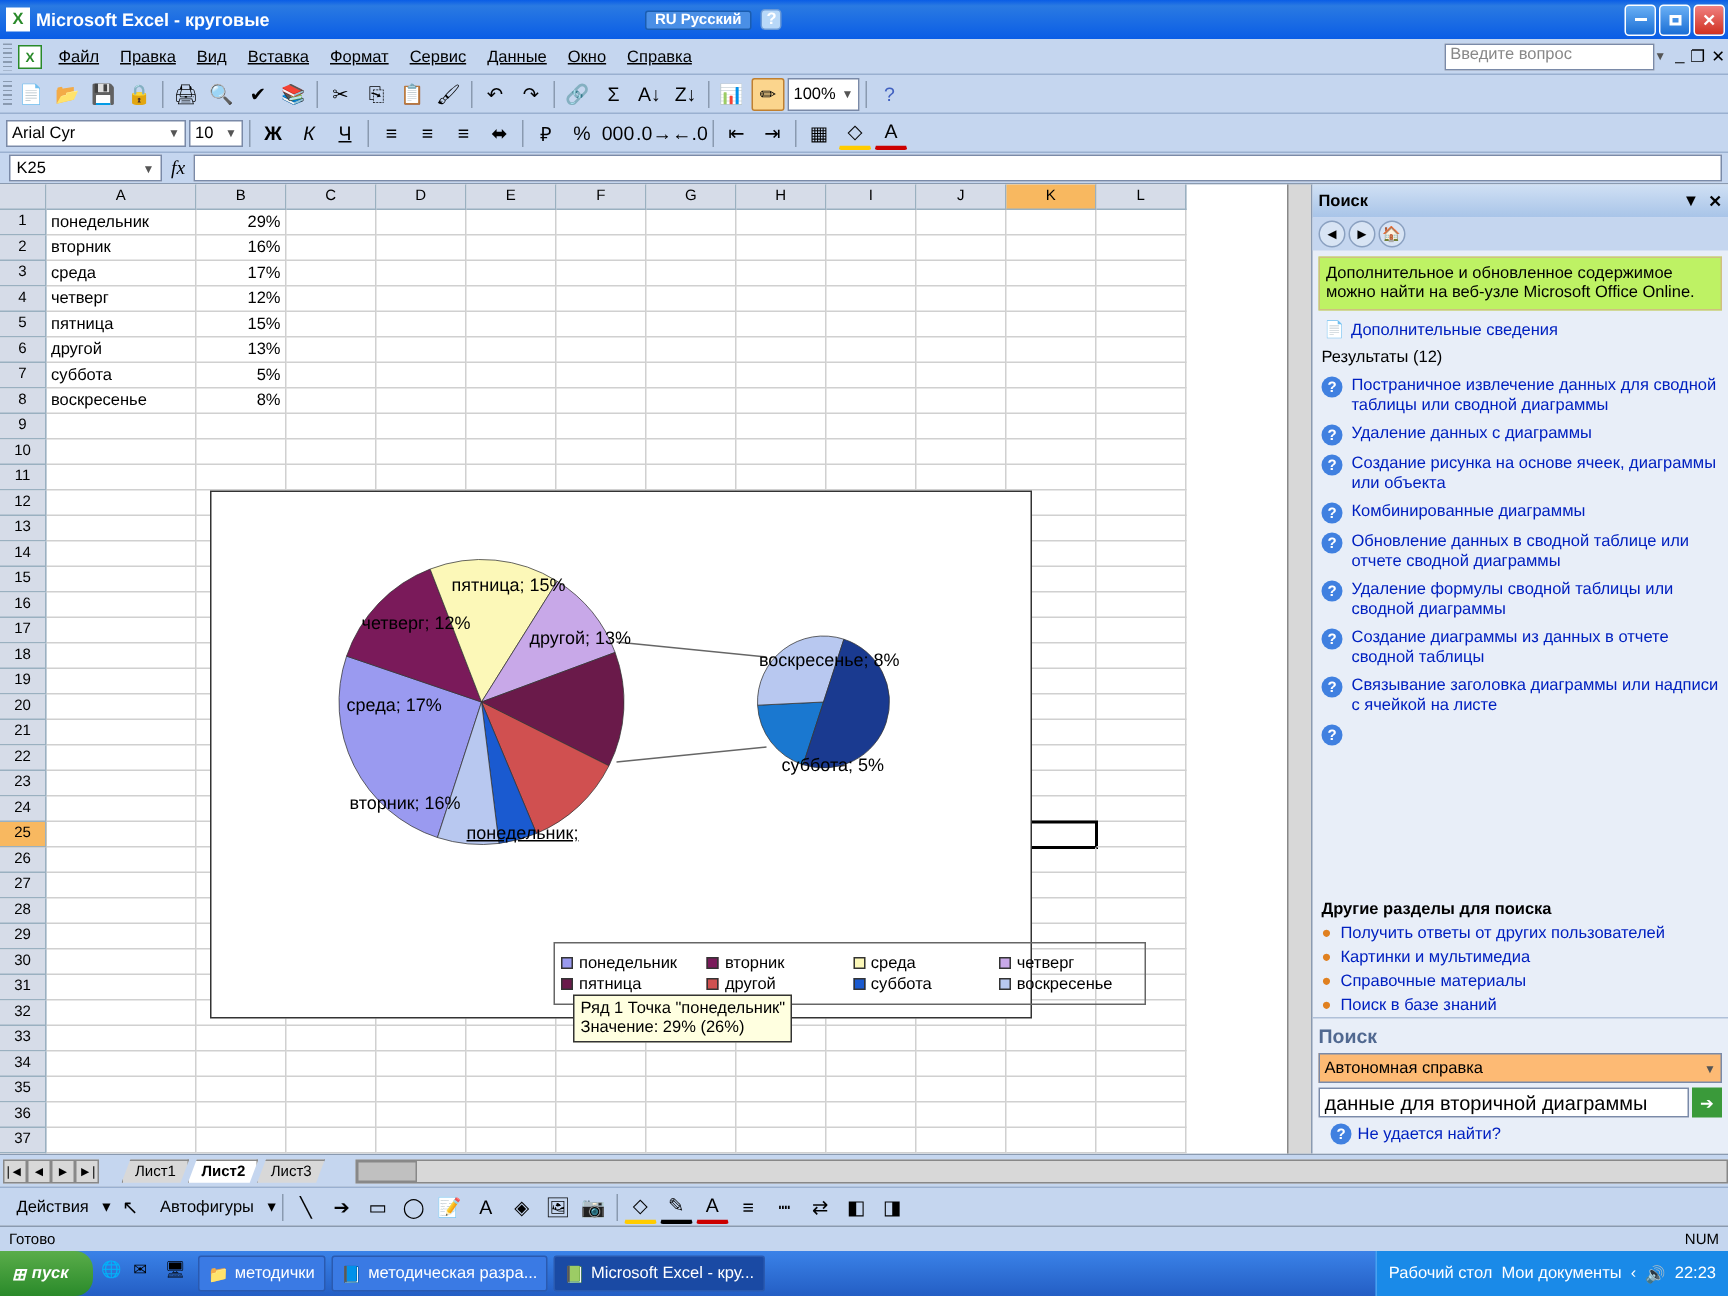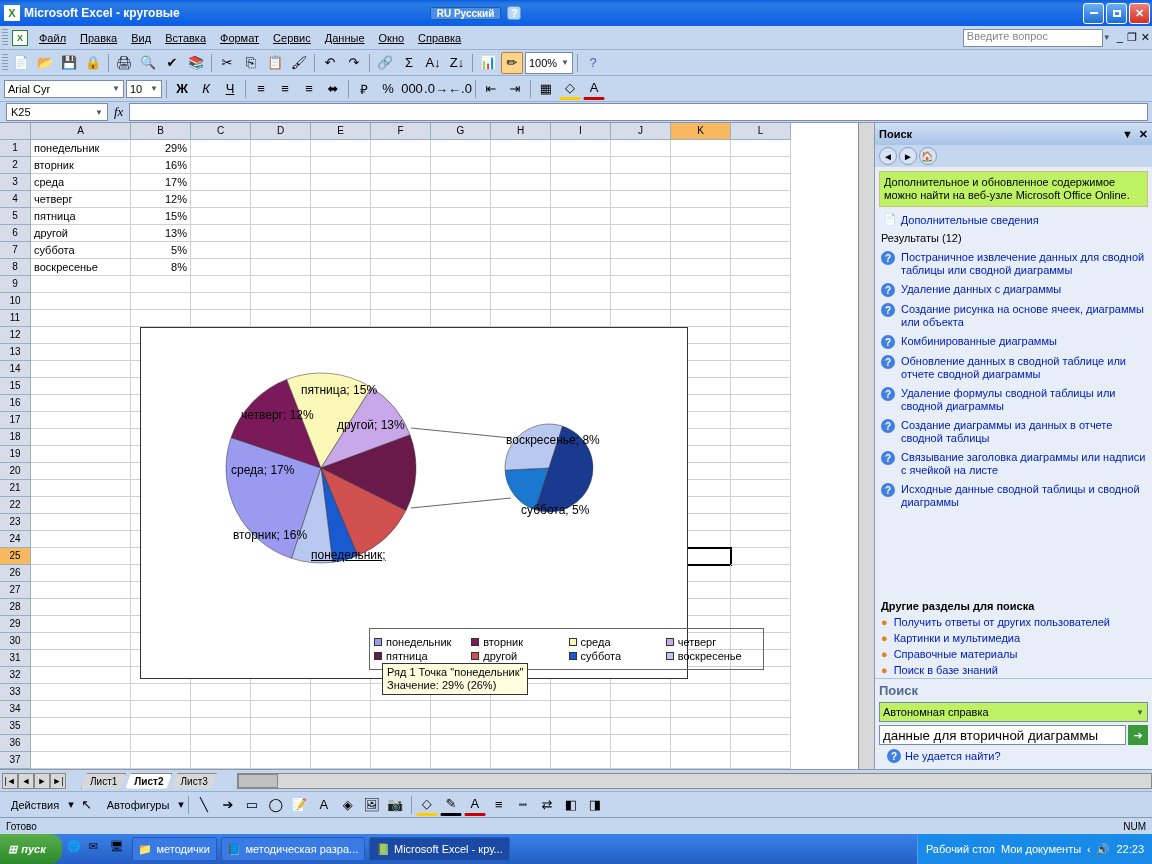--- a/index.html
+++ b/index.html
@@ -69,21 +69,21 @@
 .tp-section{margin:4px 6px;font-size:11px;}
 .tp-results{flex:1;overflow-y:auto;margin:0 4px;}
 .tp-result{display:flex;gap:6px;padding:3px 2px;font-size:11px;line-height:13px;}
 .tp-result-icon{width:14px;height:14px;border-radius:7px;background:#4080e0;color:#fff;flex-shrink:0;display:flex;align-items:center;justify-content:center;font-size:10px;font-weight:bold;}
 .tp-result-text{color:#0020c0;}
 .tp-other-header{font-weight:bold;margin:6px 6px 2px;}
 .tp-bullet{display:flex;gap:6px;padding:2px 6px;font-size:11px;}
 .tp-bullet::before{content:"●";color:#e08020;}
 .tp-search-sec{border-top:1px solid #b0c0d8;padding:4px;}
 .tp-search-title{color:#506890;font-weight:bold;font-size:13px;margin-bottom:4px;}
-.tp-select{width:100%;height:20px;background:#bef264;border:1px solid #7a8aa8;padding:0 3px;margin-bottom:3px;display:flex;align-items:center;}
+.tp-select{width:100%;height:20px;background:#fdba74;border:1px solid #7a8aa8;padding:0 3px;margin-bottom:3px;display:flex;align-items:center;}
 .tp-searchrow{display:flex;gap:2px;}
 .tp-input{flex:1;height:20px;background:#fff;border:1px solid #7a8aa8;padding:0 3px;}
 .tp-go{width:20px;height:20px;background:#3a9a3a;color:#fff;display:flex;align-items:center;justify-content:center;}
 .drawing-bar{height:26px;background:#c5d6ef;display:flex;align-items:center;padding:0 2px;gap:2px;border-top:1px solid #9ab0d0;}
 .status-bar{height:17px;background:#c5d6ef;display:flex;align-items:center;padding:0 6px;font-size:10px;border-top:1px solid #8a9ab0;}
 .taskbar{height:30px;background:linear-gradient(to bottom,#3a82e8,#245ec4);display:flex;align-items:center;}
 .start-btn{height:30px;padding:0 16px 0 8px;background:linear-gradient(to bottom,#5aad4a,#2a8a2a);color:#fff;font-weight:bold;font-style:italic;display:flex;align-items:center;gap:4px;border-radius:0 12px 12px 0;}
 .ql{display:flex;gap:3px;margin-left:6px;}
 .ql-btn{width:18px;height:18px;}
 .tb-item{height:24px;background:#3a7ae4;border:1px solid #2a5ab0;border-radius:2px;padding:0 6px;margin-left:4px;display:flex;align-items:center;gap:4px;color:#fff;font-size:11px;max-width:150px;}
@@ -840,21 +840,21 @@
             <div class="legend-sw" style="background: rgb(184, 200, 240);"></div>
             <span>воскресенье</span>
           </div>
         </div>
       <div id="pielabels">
           <div class="pie-label" style="left: 170px; top: 220px; text-decoration: underline;">понедельник;</div>
           <div class="pie-label" style="left: 92px; top: 200px;">вторник; 16%</div>
           <div class="pie-label" style="left: 90px; top: 135px;">среда; 17%</div>
           <div class="pie-label" style="left: 100px; top: 80px;">четверг; 12%</div>
           <div class="pie-label" style="left: 160px; top: 55px;">пятница; 15%</div>
-          <div class="pie-label" style="left: 196px; top: 90px;">другой; 13%</div>
+          <div class="pie-label" style="left: 212px; top: 90px;">другой; 13%</div>
           <div class="pie-label" style="left: 380px; top: 175px;">суббота; 5%</div>
           <div class="pie-label" style="left: 365px; top: 105px;">воскресенье; 8%</div>
         </div>
     </div>
     <div class="tooltip-box">
       <div>Ряд 1 Точка "понедельник"</div>
       <div>Значение: 29% (26%)</div>
     </div>
   </div>
   <div class="vscroll"></div>
@@ -903,21 +903,20 @@
         <div class="tp-result">
           <div class="tp-result-icon">?</div>
           <div class="tp-result-text">Создание диаграммы из данных в отчете сводной таблицы</div>
         </div>
         <div class="tp-result">
           <div class="tp-result-icon">?</div>
           <div class="tp-result-text">Связывание заголовка диаграммы или надписи с ячейкой на листе</div>
         </div>
         <div class="tp-result">
           <div class="tp-result-icon">?</div>
-          <div class="tp-result-text">Исходные данные сводной таблицы и сводной диаграммы</div>
         </div>
       </div>
     <div class="tp-other-header">Другие разделы для поиска</div>
     <div id="tp-other">
         <div class="tp-bullet">
           <span style="color: rgb(0, 32, 192);">Получить ответы от других пользователей</span>
         </div>
         <div class="tp-bullet">
           <span style="color: rgb(0, 32, 192);">Картинки и мультимедиа</span>
         </div>

